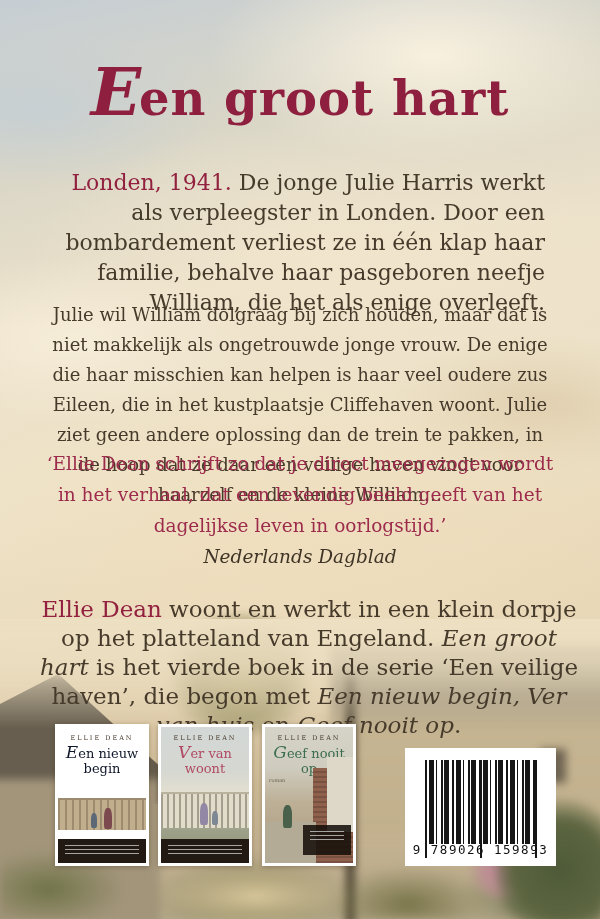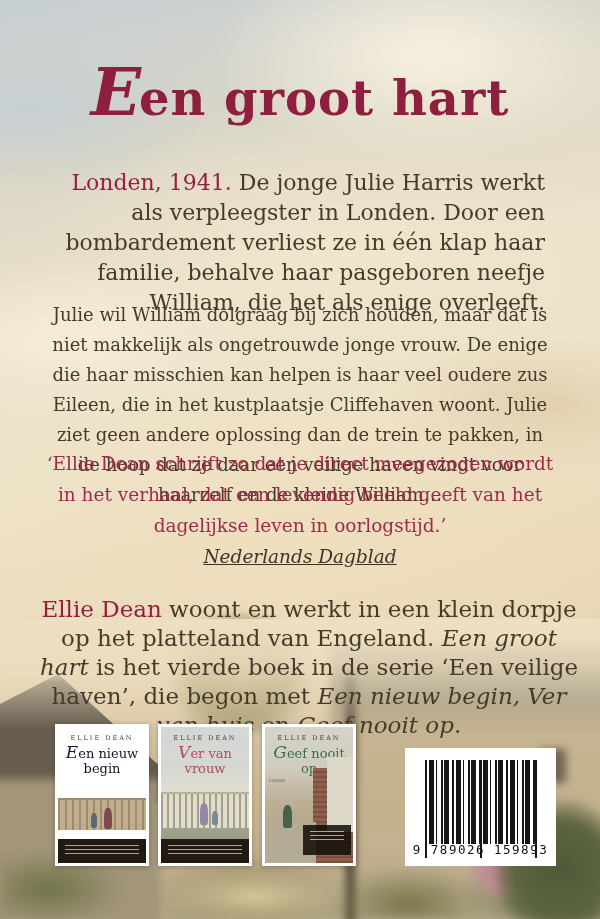--- a/index.html
+++ b/index.html
@@ -51,21 +51,21 @@
   
   .txt{position:absolute; z-index:5; text-align:center; color:#463a2b;}
   .book-title{left:0; top:38px; width:600px; color:#8e1f3e; line-height:1;}
   .title-initial{font-style:italic; font-size:66px; letter-spacing:-2px;}
   .title-rest{font-size:48px; letter-spacing:1px;}
   .p1{left:55px; top:146px; width:490px; font-size:22px; line-height:30px;text-align:right;}
   .p2{left:45px; top:282px; width:510px; font-size:18px; line-height:30px;}
   .lead{color:#92203f;}
   .quote-block{left:38px; top:448px; width:524px;}
   .quote-text{font-size:18.5px; line-height:31px; color:#9c2b4c; margin:0;}
-  .quote-source{font-size:18.5px; line-height:28px; font-style:italic; color:#3e3426; margin:2px 0 0 0;text-decoration:underline;}
+  .quote-source{font-size:18.5px; line-height:28px; font-style:italic; color:#3e3426; margin:2px 0 0 0;}
   .bio{left:34px; top:572px; width:550px; font-size:23px; line-height:29px;}
   .bio .author-name{color:#92203f;}
   .bio .it{font-style:italic;}
   .lees-heading{left:62px; top:692px; width:160px; text-align:left; font-size:27px; color:#8e2444; z-index:5;}
   .publisher{left:425px; top:718px; width:140px; font-size:19px; letter-spacing:1px; color:#f1e7d2; z-index:5;
     text-shadow:0 0 3px rgba(120,100,70,.4);}
   
   .cover{position:absolute; top:724px; width:94px; height:142px; background:#fff; padding:3px;
     box-sizing:border-box; z-index:6; box-shadow:0 1px 5px rgba(70,50,25,.35);}
   .cover-1{left:55px;} .cover-2{left:158px;} .cover-3{left:262px;}
@@ -164,21 +164,21 @@
           <span></span>
           <span></span>
           <span></span>
         </div>
     </div>
   </div>
 
   <div class="cover cover-2">
     <div class="c-in">
       <div class="c-author">ELLIE DEAN</div>
-      <div class="c-title">Ver van vrouw</div>
+      <div class="c-title">Ver van woont</div>
       <div class="c-roman">roman</div>
       <div class="c-bld"></div>
       <div class="fig fig-woman"></div>
       <div class="fig fig-child"></div>
       <div class="c-band">
           <span></span>
           <span></span>
           <span></span>
         </div>
     </div>

